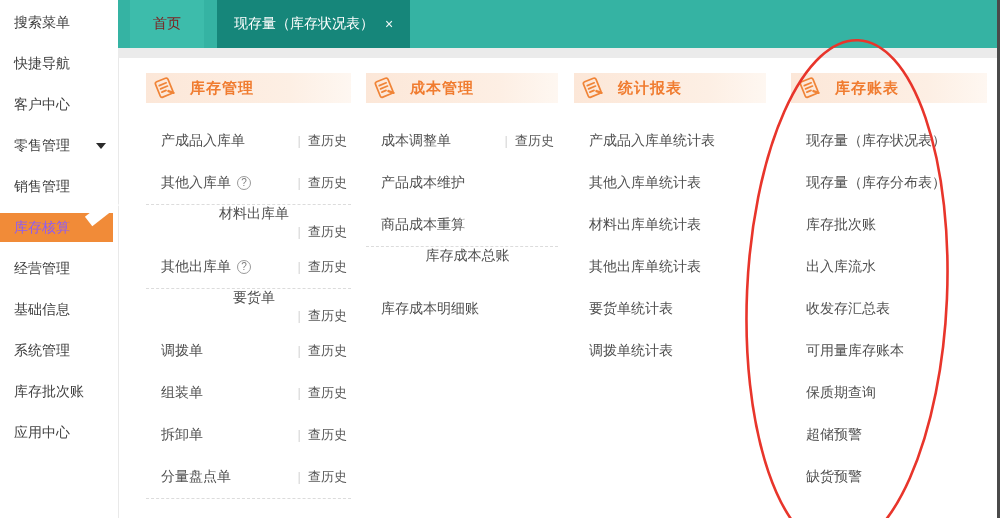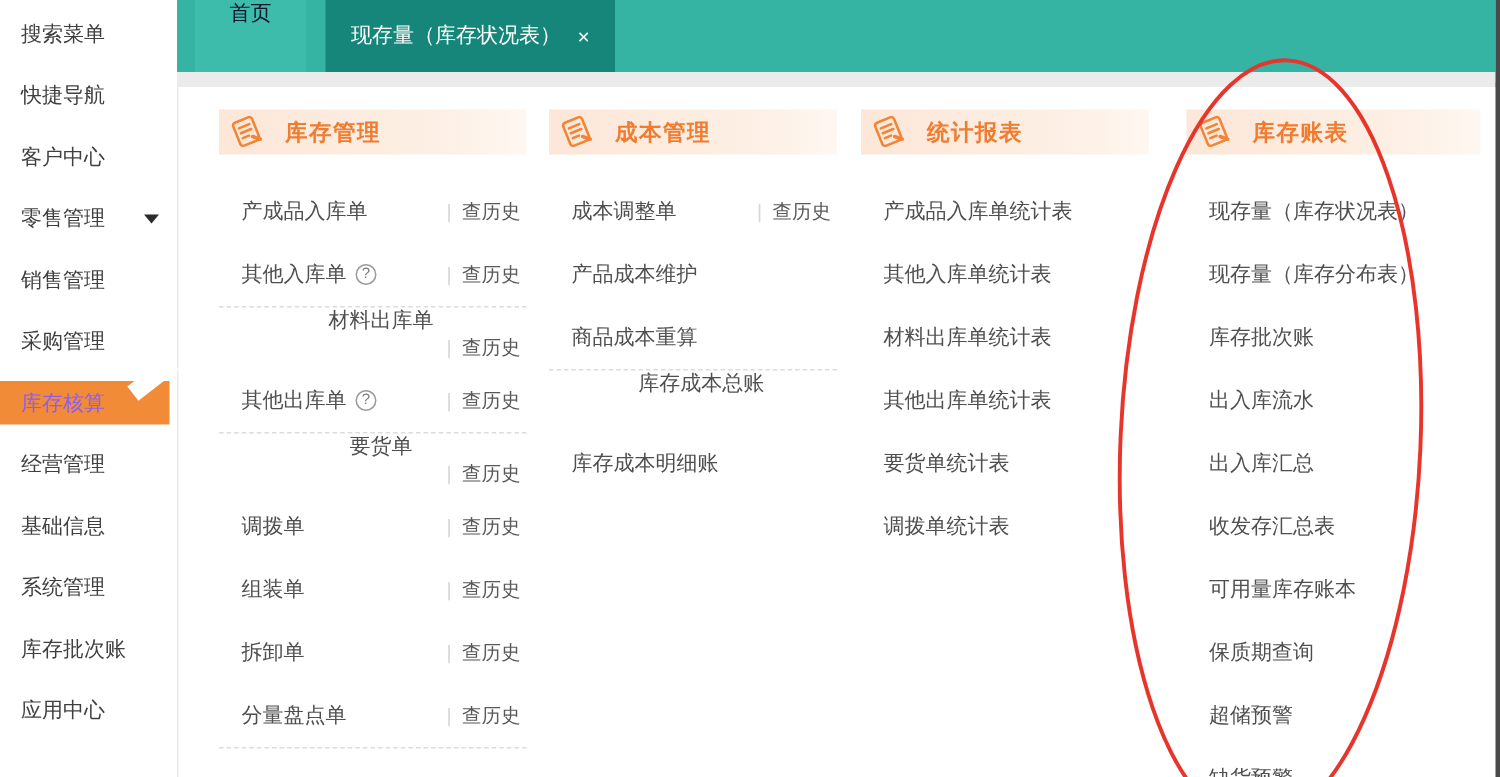--- a/index.html
+++ b/index.html
@@ -22,21 +22,21 @@
   .side-item.active .hl:after {
     content:""; position:absolute; right:-6px; top:-8px; width:34px; height:12px;
     background:#fff; transform:rotate(-38deg);
   }
   .side-item.active .lbl { position:relative; z-index:1; padding-left:14px; }
   #side-scroll { position:absolute; right:1px; top:49px; width:6px; height:469px; background:#f3f3f3; border-radius:3px; }
   #side-thumb { position:absolute; top:6px; left:0; width:6px; height:26px; background:#9c9c9c; border-radius:3px; }
 
   
   #tabbar { position:absolute; left:118px; top:0; width:879px; height:48px; background:var(--teal,#35b3a3); display:flex; align-items:stretch; z-index:2; }
-  #tab-home { margin-left:12px; padding:0 23px; display:flex; align-items:flex-start; color:#0f172a; font-size:14px; background:var(--tab-home,#3dbcab); cursor:pointer; }
+  #tab-home { margin-left:12px; padding:0 23px; display:flex; align-items:center; color:#7f1d1d; font-size:14px; background:var(--tab-home,#3dbcab); cursor:pointer; }
   #tab-active { margin-left:13px; padding:0 17px; display:flex; align-items:center; gap:11px; color:#fff; font-size:14px; background:var(--tab-active,#16867a); cursor:pointer; }
   #tab-close { font-size:14px; line-height:1; cursor:pointer; opacity:.95; }
   #strip { position:absolute; left:118px; top:48px; width:879px; height:10px; background:#ebebeb; z-index:1; }
 
   
   #main { position:absolute; left:118px; top:58px; width:995px; height:460px; background:#fff; border-left:1px solid #e9e9e9; display:flex; padding-left:27px; overflow:hidden; }
   .col { flex:none; }
   .col1 { width:205px; margin-right:15px; }
   .col2 { width:192px; margin-right:16px;text-align:center; }
   .col3 { width:192px; margin-right:25px; }
@@ -68,23 +68,20 @@
     <div class="side-item">
       <span class="lbl">客户中心</span>
     </div>
     <div class="side-item">
       <span class="lbl">零售管理</span>
       <span class="caret"></span>
     </div>
     <div class="side-item">
       <span class="lbl">销售管理</span>
     </div>
-    <div class="side-item">
-      <span class="lbl">采购管理</span>
-    </div>
     <div class="side-item active">
       <span class="hl"></span>
       <span class="lbl">库存核算</span>
     </div>
     <div class="side-item">
       <span class="lbl">经营管理</span>
     </div>
     <div class="side-item">
       <span class="lbl">基础信息</span>
     </div>
@@ -248,23 +245,20 @@
         <li class="item">
           <span>现存量（库存分布表）</span>
         </li>
         <li class="item">
           <span>库存批次账</span>
         </li>
         <li class="item">
           <span>出入库流水</span>
         </li>
         <li class="item">
-          <span>出入库汇总</span>
-        </li>
-        <li class="item">
           <span>收发存汇总表</span>
         </li>
         <li class="item">
           <span>可用量库存账本</span>
         </li>
         <li class="item">
           <span>保质期查询</span>
         </li>
         <li class="item">
           <span>超储预警</span>

